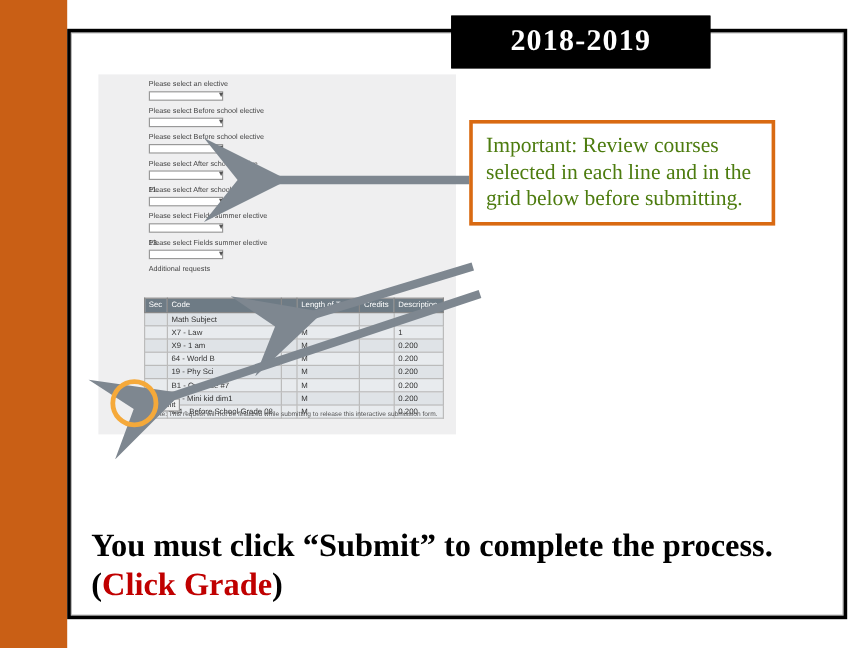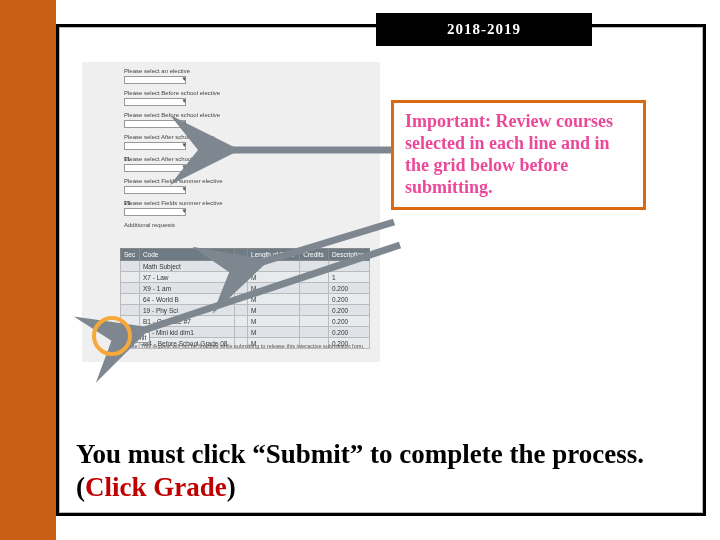--- a/index.html
+++ b/index.html
@@ -2,40 +2,40 @@
 <html><head>
 <meta charset="utf-8">
 <style>
   html,body{margin:0;padding:0}
   body{width:720px;height:540px;font-family:Georgia,"Times New Roman",serif;background:#fff;position:relative;overflow:hidden}
   
   .sidebar{position:absolute;left:0;top:0;width:56px;height:540px;background:#c95f15}
   
   .frame{position:absolute;left:56px;top:24px;width:644px;height:486px;border:3px solid #000;box-shadow:inset 0 0 0 1px #bbb}
   
-  .year{position:absolute;left:376px;top:13px;width:212px;padding:6px 0;background:#000;color:#fff;text-align:center;font-weight:bold;font-size:15px;letter-spacing:1px;border:2px solid #000;z-index:10}
+  .year{position:absolute;left:376px;top:13px;width:212px;padding:6px 0;background:#000;color:#fff;text-align:center;font-weight:bold;font-size:25px;letter-spacing:1px;border:2px solid #000;z-index:10}
   
   .shot{position:absolute;left:82px;top:62px;width:298px;height:300px;background:#efeff0;font-family:Arial,Helvetica,sans-serif;font-size:6px;color:#333}
   .line{position:absolute;left:42px;right:6px}
   .line .lbl{display:block;font-size:6px;color:#444;margin-bottom:2px}
   .line .dd{width:60px;height:6px;border:1px solid #999;background:#fff;display:inline-block;position:relative}
   .line .dd::after{content:"▾";position:absolute;right:-1px;top:-2px;font-size:7px;color:#555}
   .lnum{position:absolute;left:42px;font-size:6px;color:#444}
   
   .tbl{position:absolute;left:38px;top:186px;width:250px;border-collapse:collapse;font-size:6.5px}
   .tbl th{background:#6e7b85;color:#fff;text-align:left;padding:2px 3px;font-weight:normal;border:1px solid #888}
   .tbl td{background:#e8ebee;border:1px solid #bbb;padding:1.5px 3px;color:#333}
   .tbl tr:nth-child(even) td{background:#dfe3e7}
   
   .submit-wrap{position:absolute;left:40px;top:270px}
   .submit-btn{font-size:6.5px;padding:1px 3px;background:#f0f0f0;border:1px solid #999;color:#333}
   .submit-note{font-size:5.5px;color:#555;display:inline-block;margin-left:4px}
   .submit-ring{position:absolute;left:92px;top:316px;width:32px;height:32px;border:4px solid #f5a93a;border-radius:50%;z-index:6}
   
-  .important{position:absolute;left:391px;top:100px;width:229px;background:#fff;border:3px solid #d96a12;padding:8px 9px 8px 11px;font-weight:bold;font-size:18px;line-height:1.22;color:#ec4899;z-index:8}
+  .important{position:absolute;left:391px;top:100px;width:229px;background:#fff;border:3px solid #d96a12;padding:8px 9px 8px 11px;font-weight:normal;font-size:18px;line-height:1.22;color:#4d7c0f;z-index:8}
   
   svg.arrows{position:absolute;left:0;top:0;width:720px;height:540px;pointer-events:none;z-index:5}
   
   .bottom{position:absolute;left:76px;top:438px;width:628px;font-weight:bold;font-size:27px;line-height:1.22;color:#000}
   .bottom .red{color:#c00000}
 </style>
 </head>
 <body>
 
 <div class="sidebar"></div>

